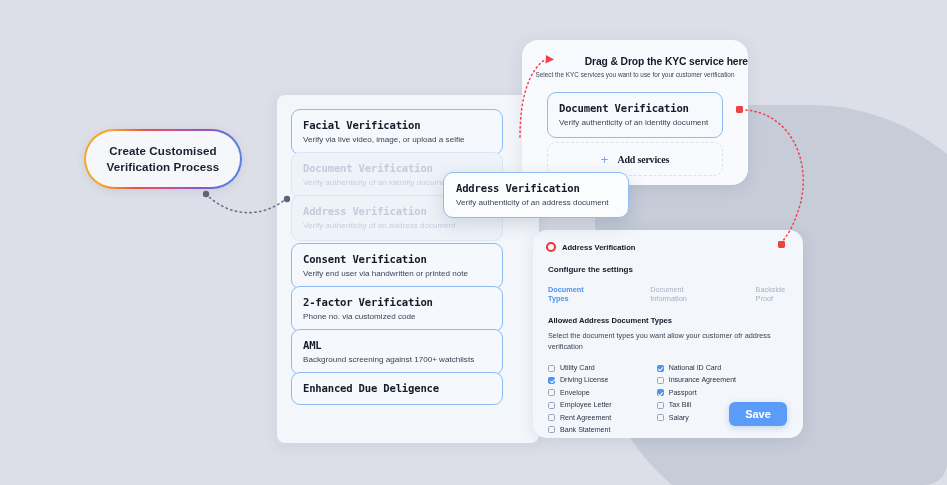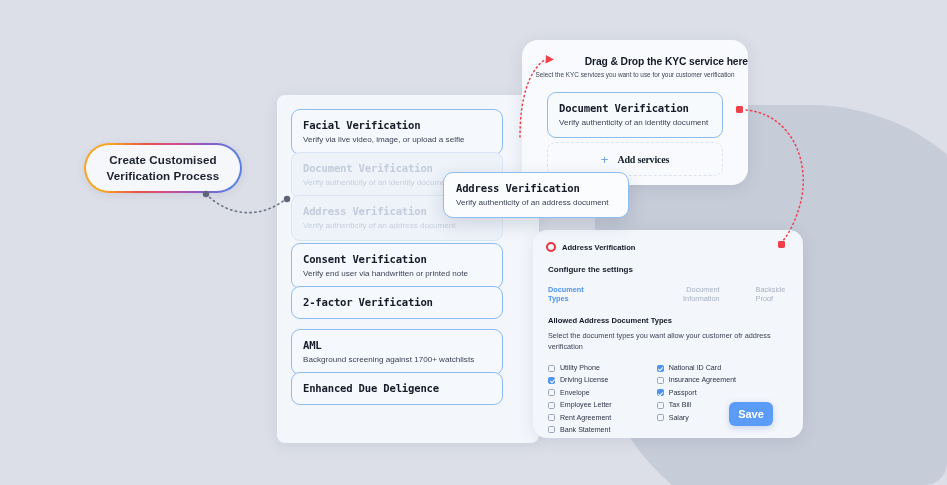--- a/index.html
+++ b/index.html
@@ -28,22 +28,22 @@
   .blob2{
     position:absolute;
     left:595px;top:105px;
     width:215px;height:215px;
     background:#c6ccd8;
     z-index:0;
   }
 
   
   .pill-wrap{
-    position:absolute;left:84px;top:143px;
-    width:158px;height:50px;
+    position:absolute;left:84px;top:129px;
+    width:158px;height:60px;
     border-radius:33px;
     padding:2px;
     background:linear-gradient(100deg,#f5a623 0%,#f5a623 16%,#e8504a 38%,#d14d8e 55%,#8b57c9 74%,#5b7fe0 92%);
     box-sizing:border-box;
     z-index:5;
     box-shadow:0 2px 8px rgba(60,70,95,.10);
   }
   .pill{
     width:100%;height:100%;
     border-radius:31px;
@@ -164,21 +164,21 @@
   .set-head-label{font-size:7.6px;font-weight:bold;color:#141a28;}
   .configure{
     font-size:8px;font-weight:bold;color:#141a28;
     padding:13px 0 0 15px;
   }
   .tabs{
     display:flex;gap:0;padding:11px 0 0 15px;
   }
   .tab{font-size:7.3px;color:#a8b2c2;}
   .tab.active{color:#4d94f0;font-weight:bold;}
-  .tab2{margin-left:46px;text-align:right;}
+  .tab2{margin-left:46px;}
   .tab3{margin-left:36px;}
   .allowed-title{
     font-size:7.6px;font-weight:bold;color:#141a28;
     padding:13px 0 0 15px;
   }
   .allowed-sub{
     font-size:7.3px;color:#3d4457;line-height:10.5px;
     padding:6px 20px 0 15px;
   }
   .cols{
@@ -197,21 +197,21 @@
     position:relative;
   }
   .cb.on:after{
     content:"";position:absolute;left:1.6px;top:.4px;
     width:2px;height:4px;border:solid #fff;border-width:0 1.2px 1.2px 0;
     transform:rotate(42deg);
   }
   .cblabel{font-size:7.1px;color:#2c3347;white-space:nowrap;}
   .save{
     position:absolute;left:196px;top:172px;
-    width:44px;height:24px;
+    width:58px;height:24px;
     background:#5a9cf8;
     border-radius:6px;border:none;
     color:#ffffff;font-size:11px;font-weight:bold;
     font-family:"Liberation Sans",sans-serif;
     cursor:pointer;
     box-shadow:0 2px 6px rgba(70,110,190,.25);
   }
 </style>
 </head>
 <body>
@@ -261,20 +261,21 @@
       <div class="svc-sub">Verify authenticity of an address document</div>
     </div>
 
     <div class="svc" style="top:148px;">
       <div class="svc-title">Consent Verification</div>
       <div class="svc-sub">Verify end user via handwritten or printed note</div>
     </div>
 
     <div class="svc" style="top:191px;">
       <div class="svc-title">2-factor Verification</div>
+      <div class="svc-sub">Phone no. via customized code</div>
     </div>
 
     <div class="svc" style="top:234px;">
       <div class="svc-title">AML</div>
       <div class="svc-sub">Background screening against 1700+ watchlists</div>
     </div>
 
     <div class="svc" style="top:277px;">
       <div class="svc-title">Enhanced Due Deligence</div>
     </div>
@@ -315,21 +316,21 @@
       <span class="tab tab3">Backside Proof</span>
     </div>
 
     <div class="allowed-title">Allowed Address Document Types</div>
     <div class="allowed-sub">Select the document types you want allow your customer ofr address verification</div>
 
     <div class="cols">
       <div class="col">
         <label class="cbrow">
           <span class="cb"></span>
-          <span class="cblabel">Utility Phone</span>
+          <span class="cblabel">Utility Card</span>
         </label>
         <label class="cbrow">
           <span class="cb on"></span>
           <span class="cblabel">Driving License</span>
         </label>
         <label class="cbrow">
           <span class="cb"></span>
           <span class="cblabel">Envelope</span>
         </label>
         <label class="cbrow">

